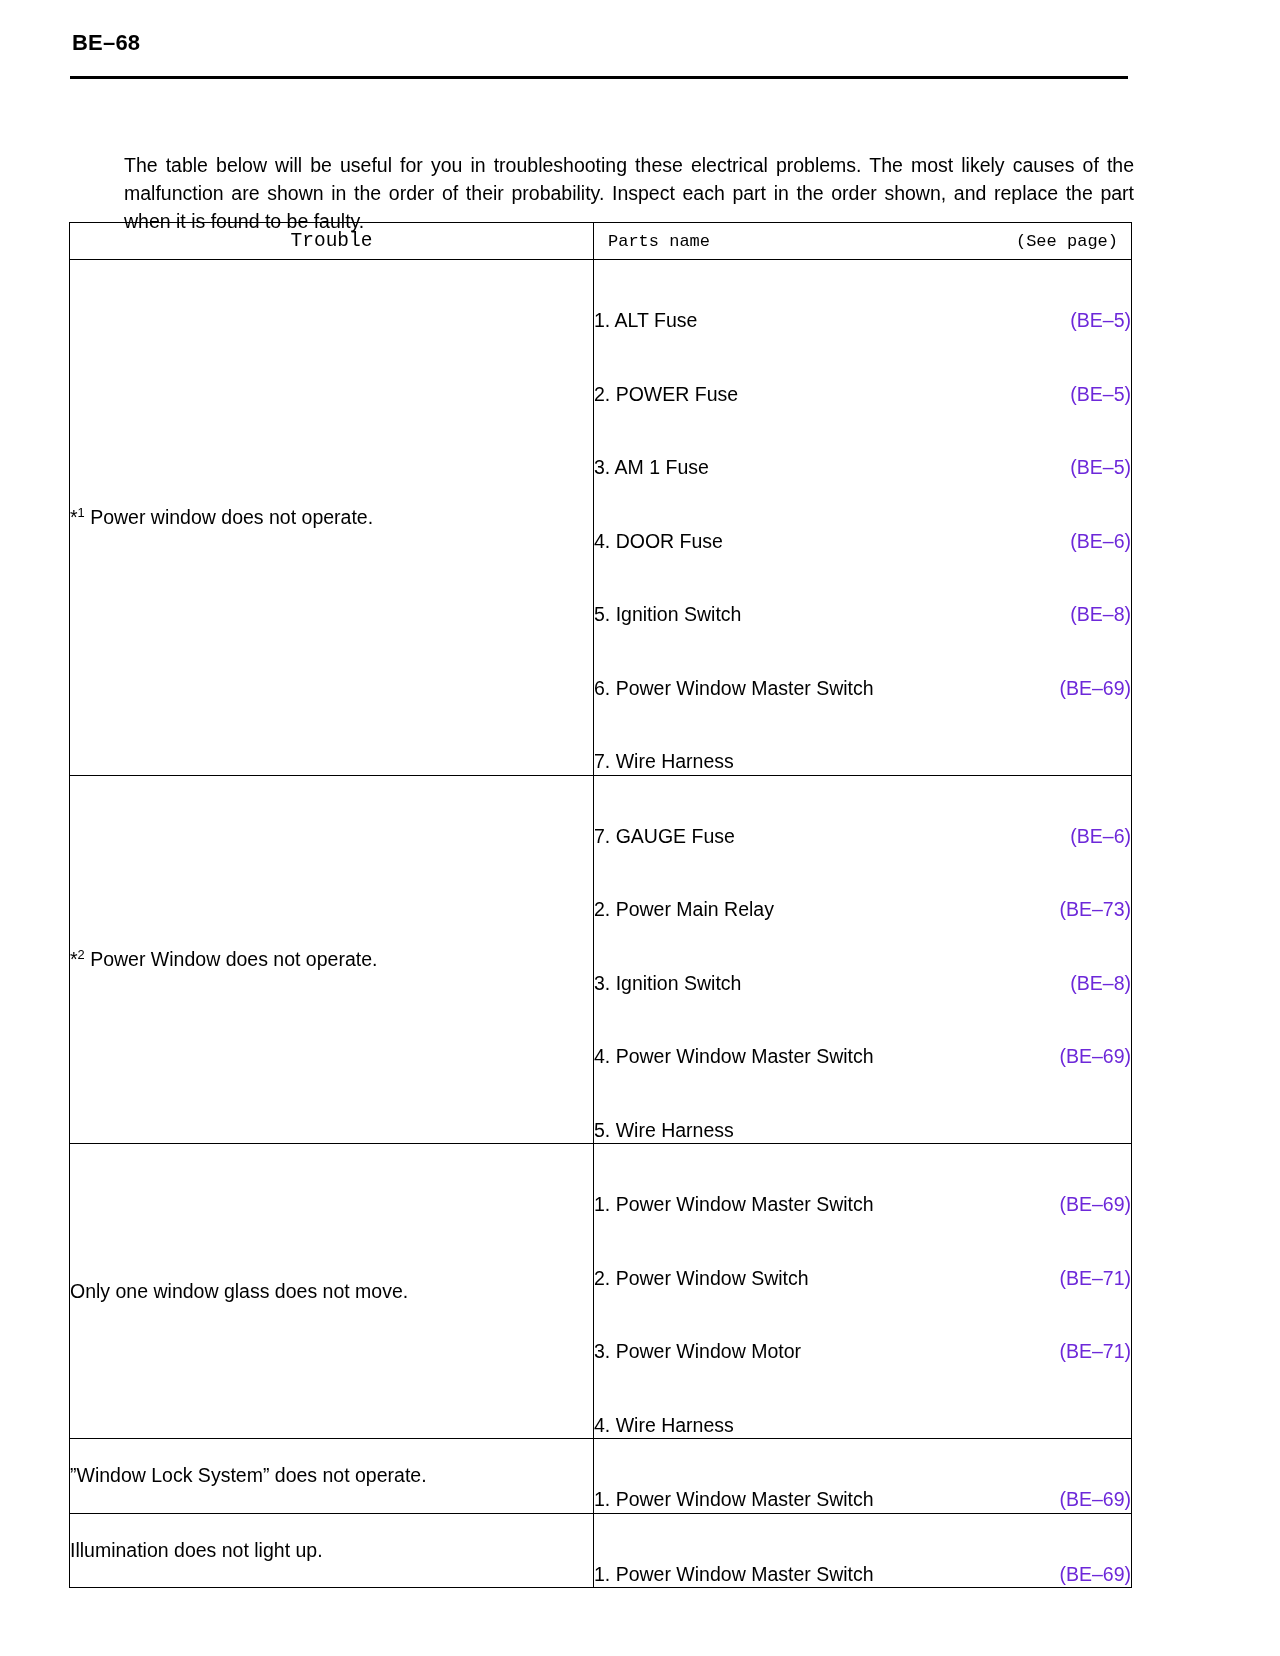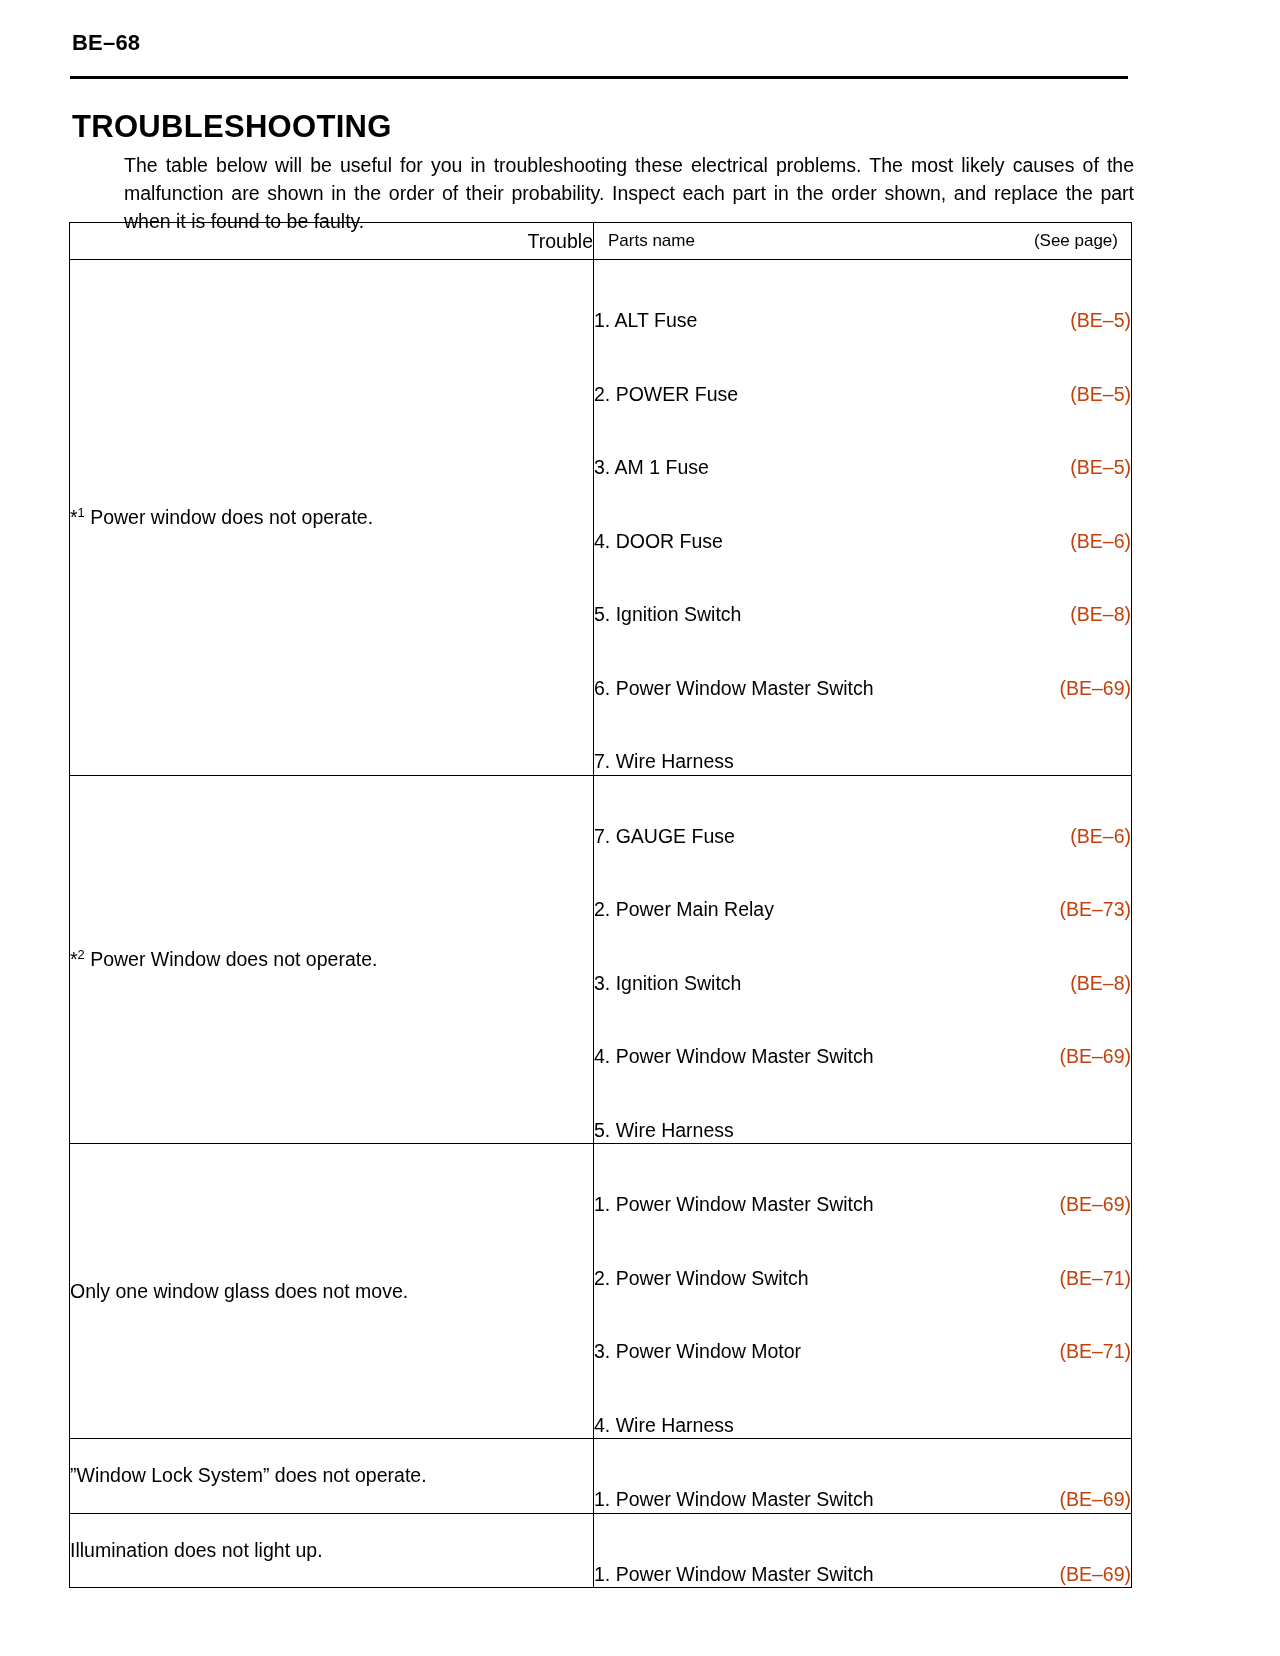--- a/index.html
+++ b/index.html
@@ -94,22 +94,23 @@
     border: 1.5px solid #000;
     padding: 0;
     font-weight: normal;
     vertical-align: middle;
   }
   .tbl .col-trouble { width: 524px; }
   .tbl .col-parts   { width: 538px; }
 
   .hdr-cell {
     height: 36px;
-    text-align: right;
-    font-size: 19.5px;
+    text-align: center;
+    font-size: 19.5px;
+    font-family: Liberation Mono, monospace;
   }
   .hdr-parts-inner {
     display: flex;
     justify-content: space-between;
     align-items: center;
     padding: 0 13px 0 14px;
     font-size: 17px;
   }
 
   .trouble-cell {
@@ -123,21 +124,21 @@
   }
   .parts-line {
     display: flex;
     justify-content: space-between;
     align-items: baseline;
     line-height: 26.5px;
     margin-top: 47px;
   }
   .parts-name { white-space: nowrap; }
   .parts-ref {
-    color: #c2410c;
+    color: #6d28d9;
     white-space: nowrap;
   }
   .parts-ref.empty { visibility: hidden; }
   sup.fn {
     font-size: 0.66em;
     vertical-align: super;
     line-height: 0;
   }
   .star { letter-spacing: 0; }
 
@@ -158,21 +159,20 @@
 </head>
 <body>
 
 <div class="page">
 
   <div class="page-num">BE–68</div>
 
 
   <div class="header-rule"></div>
 
-  <h1 class="title">TROUBLESHOOTING</h1>
 
   <p class="intro">The table below will be useful for you in troubleshooting these electrical problems. The most likely causes of the malfunction are shown in the order of their probability. Inspect each part in the order shown, and replace the part when it is found to be faulty.</p>
 
   <table class="tbl">
     <colgroup>
       <col class="col-trouble">
       <col class="col-parts">
     </colgroup>
     <thead>
       <tr>

